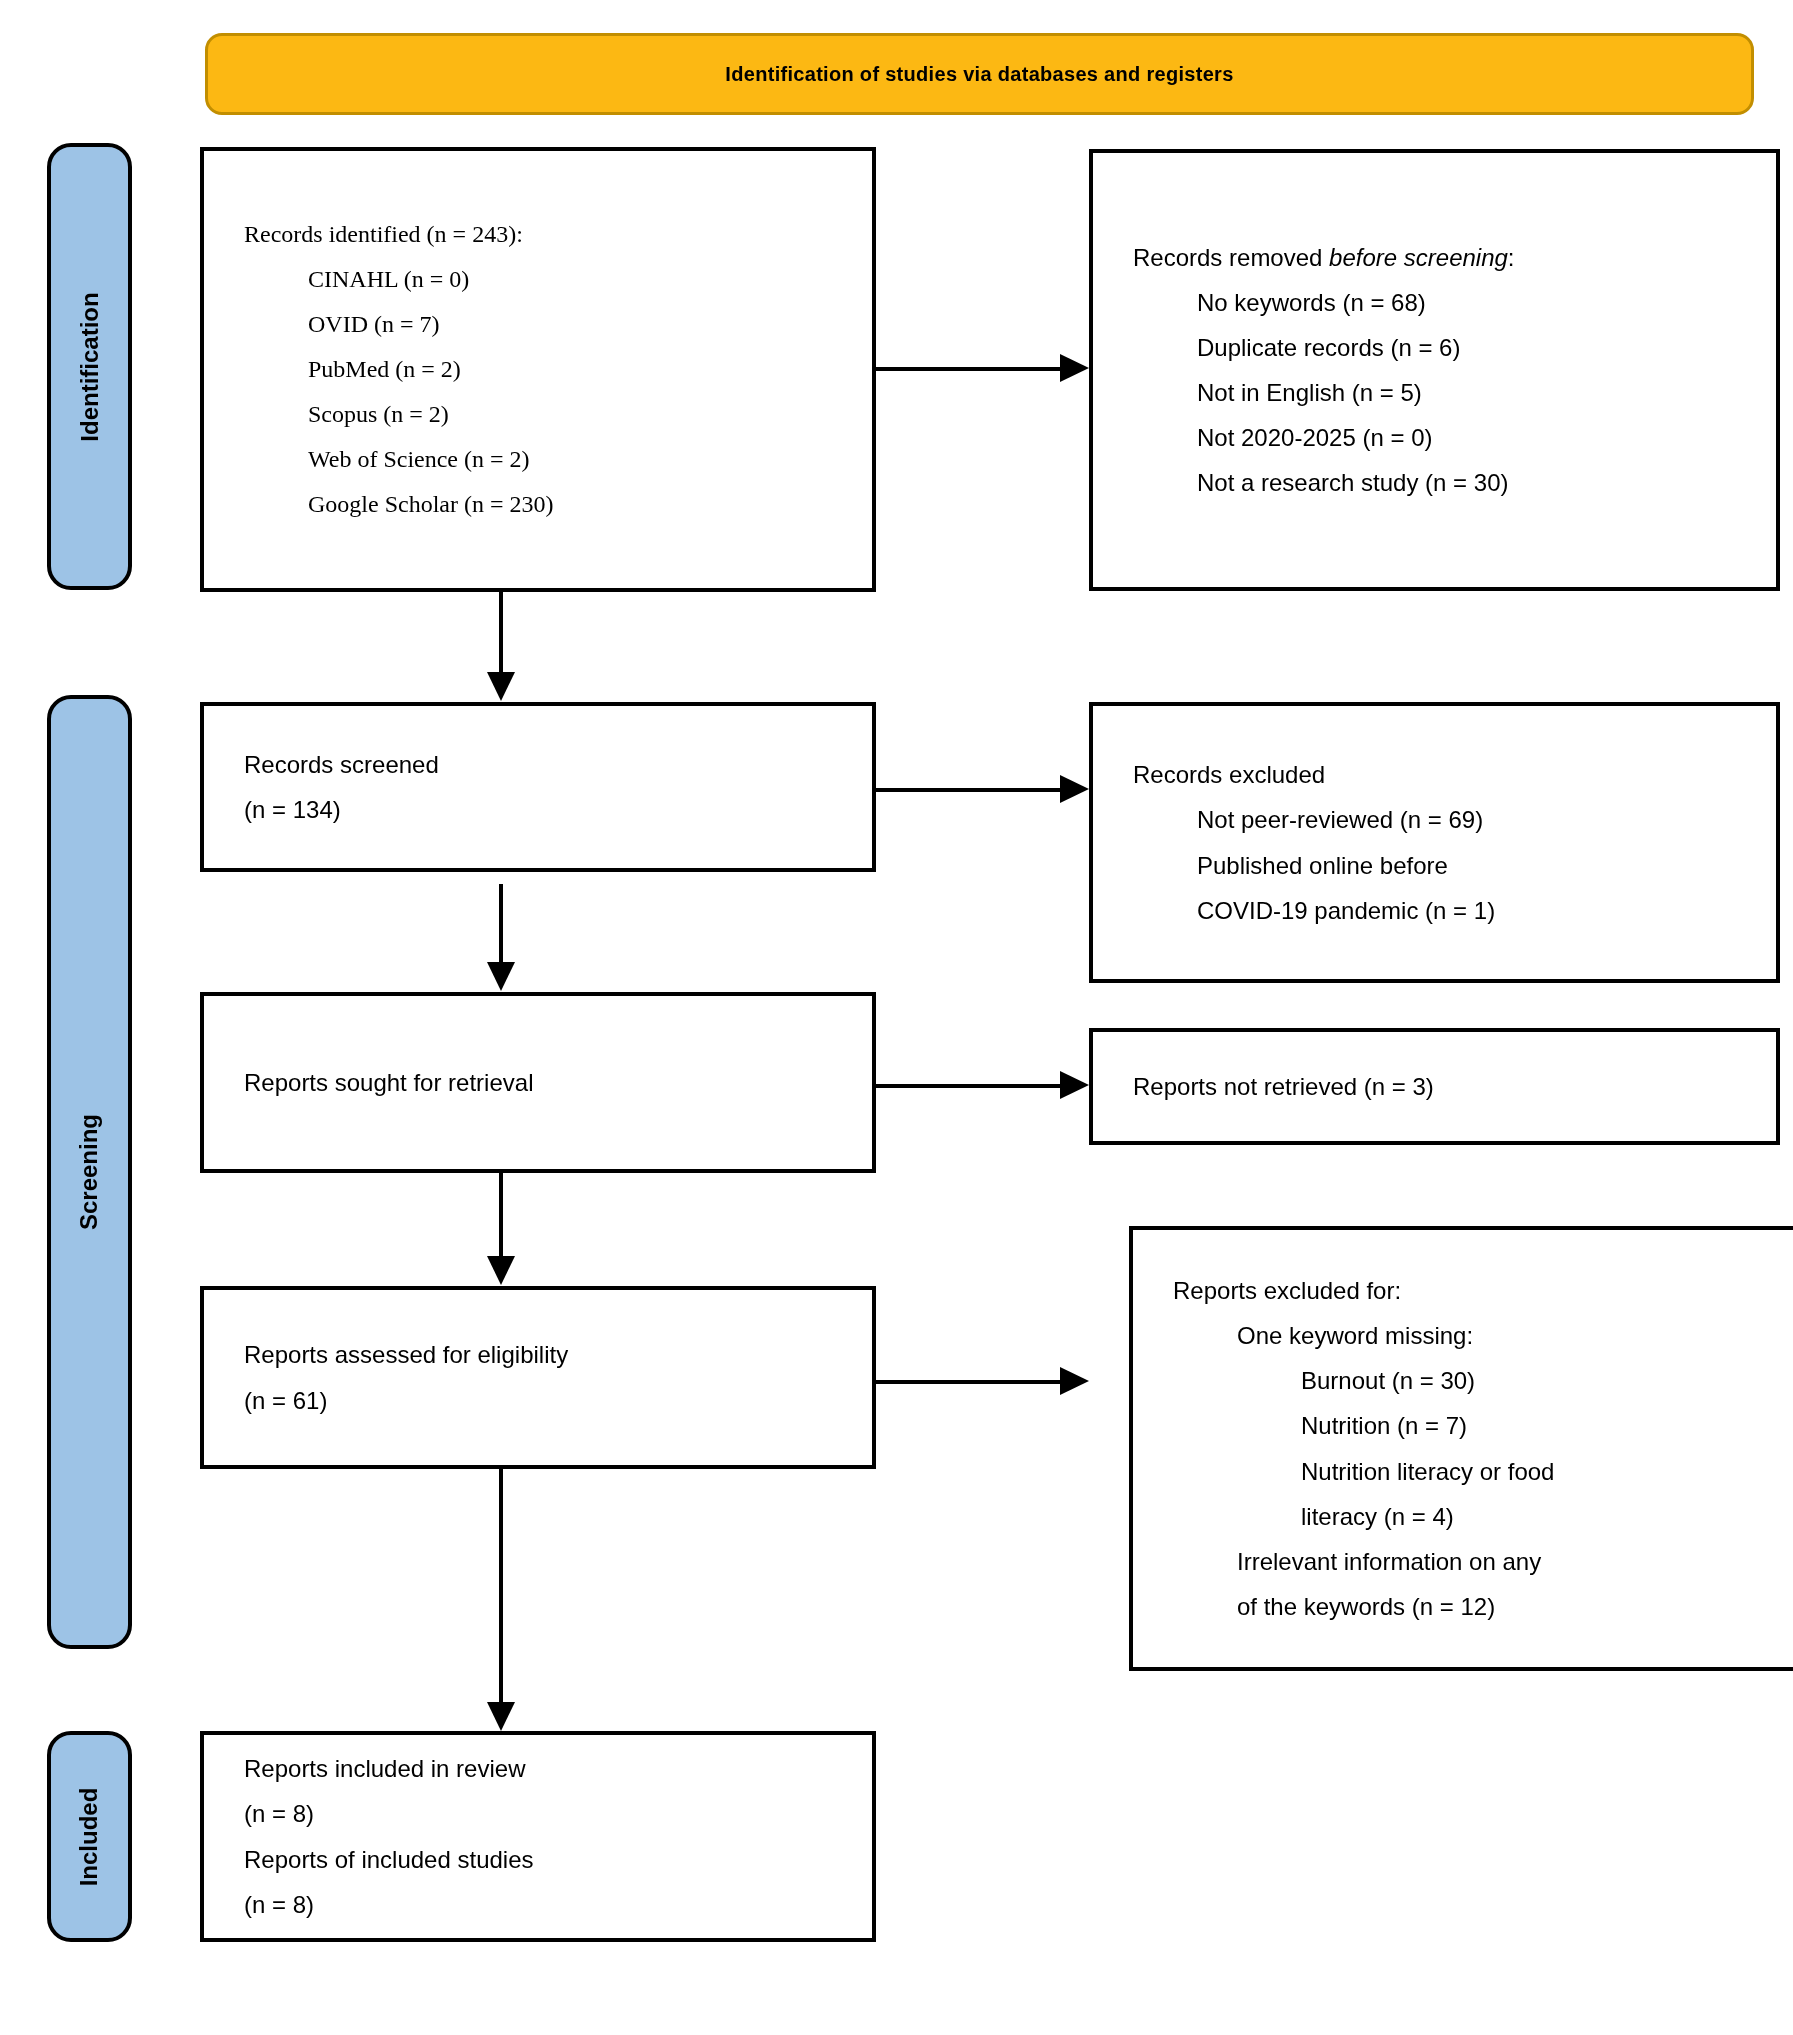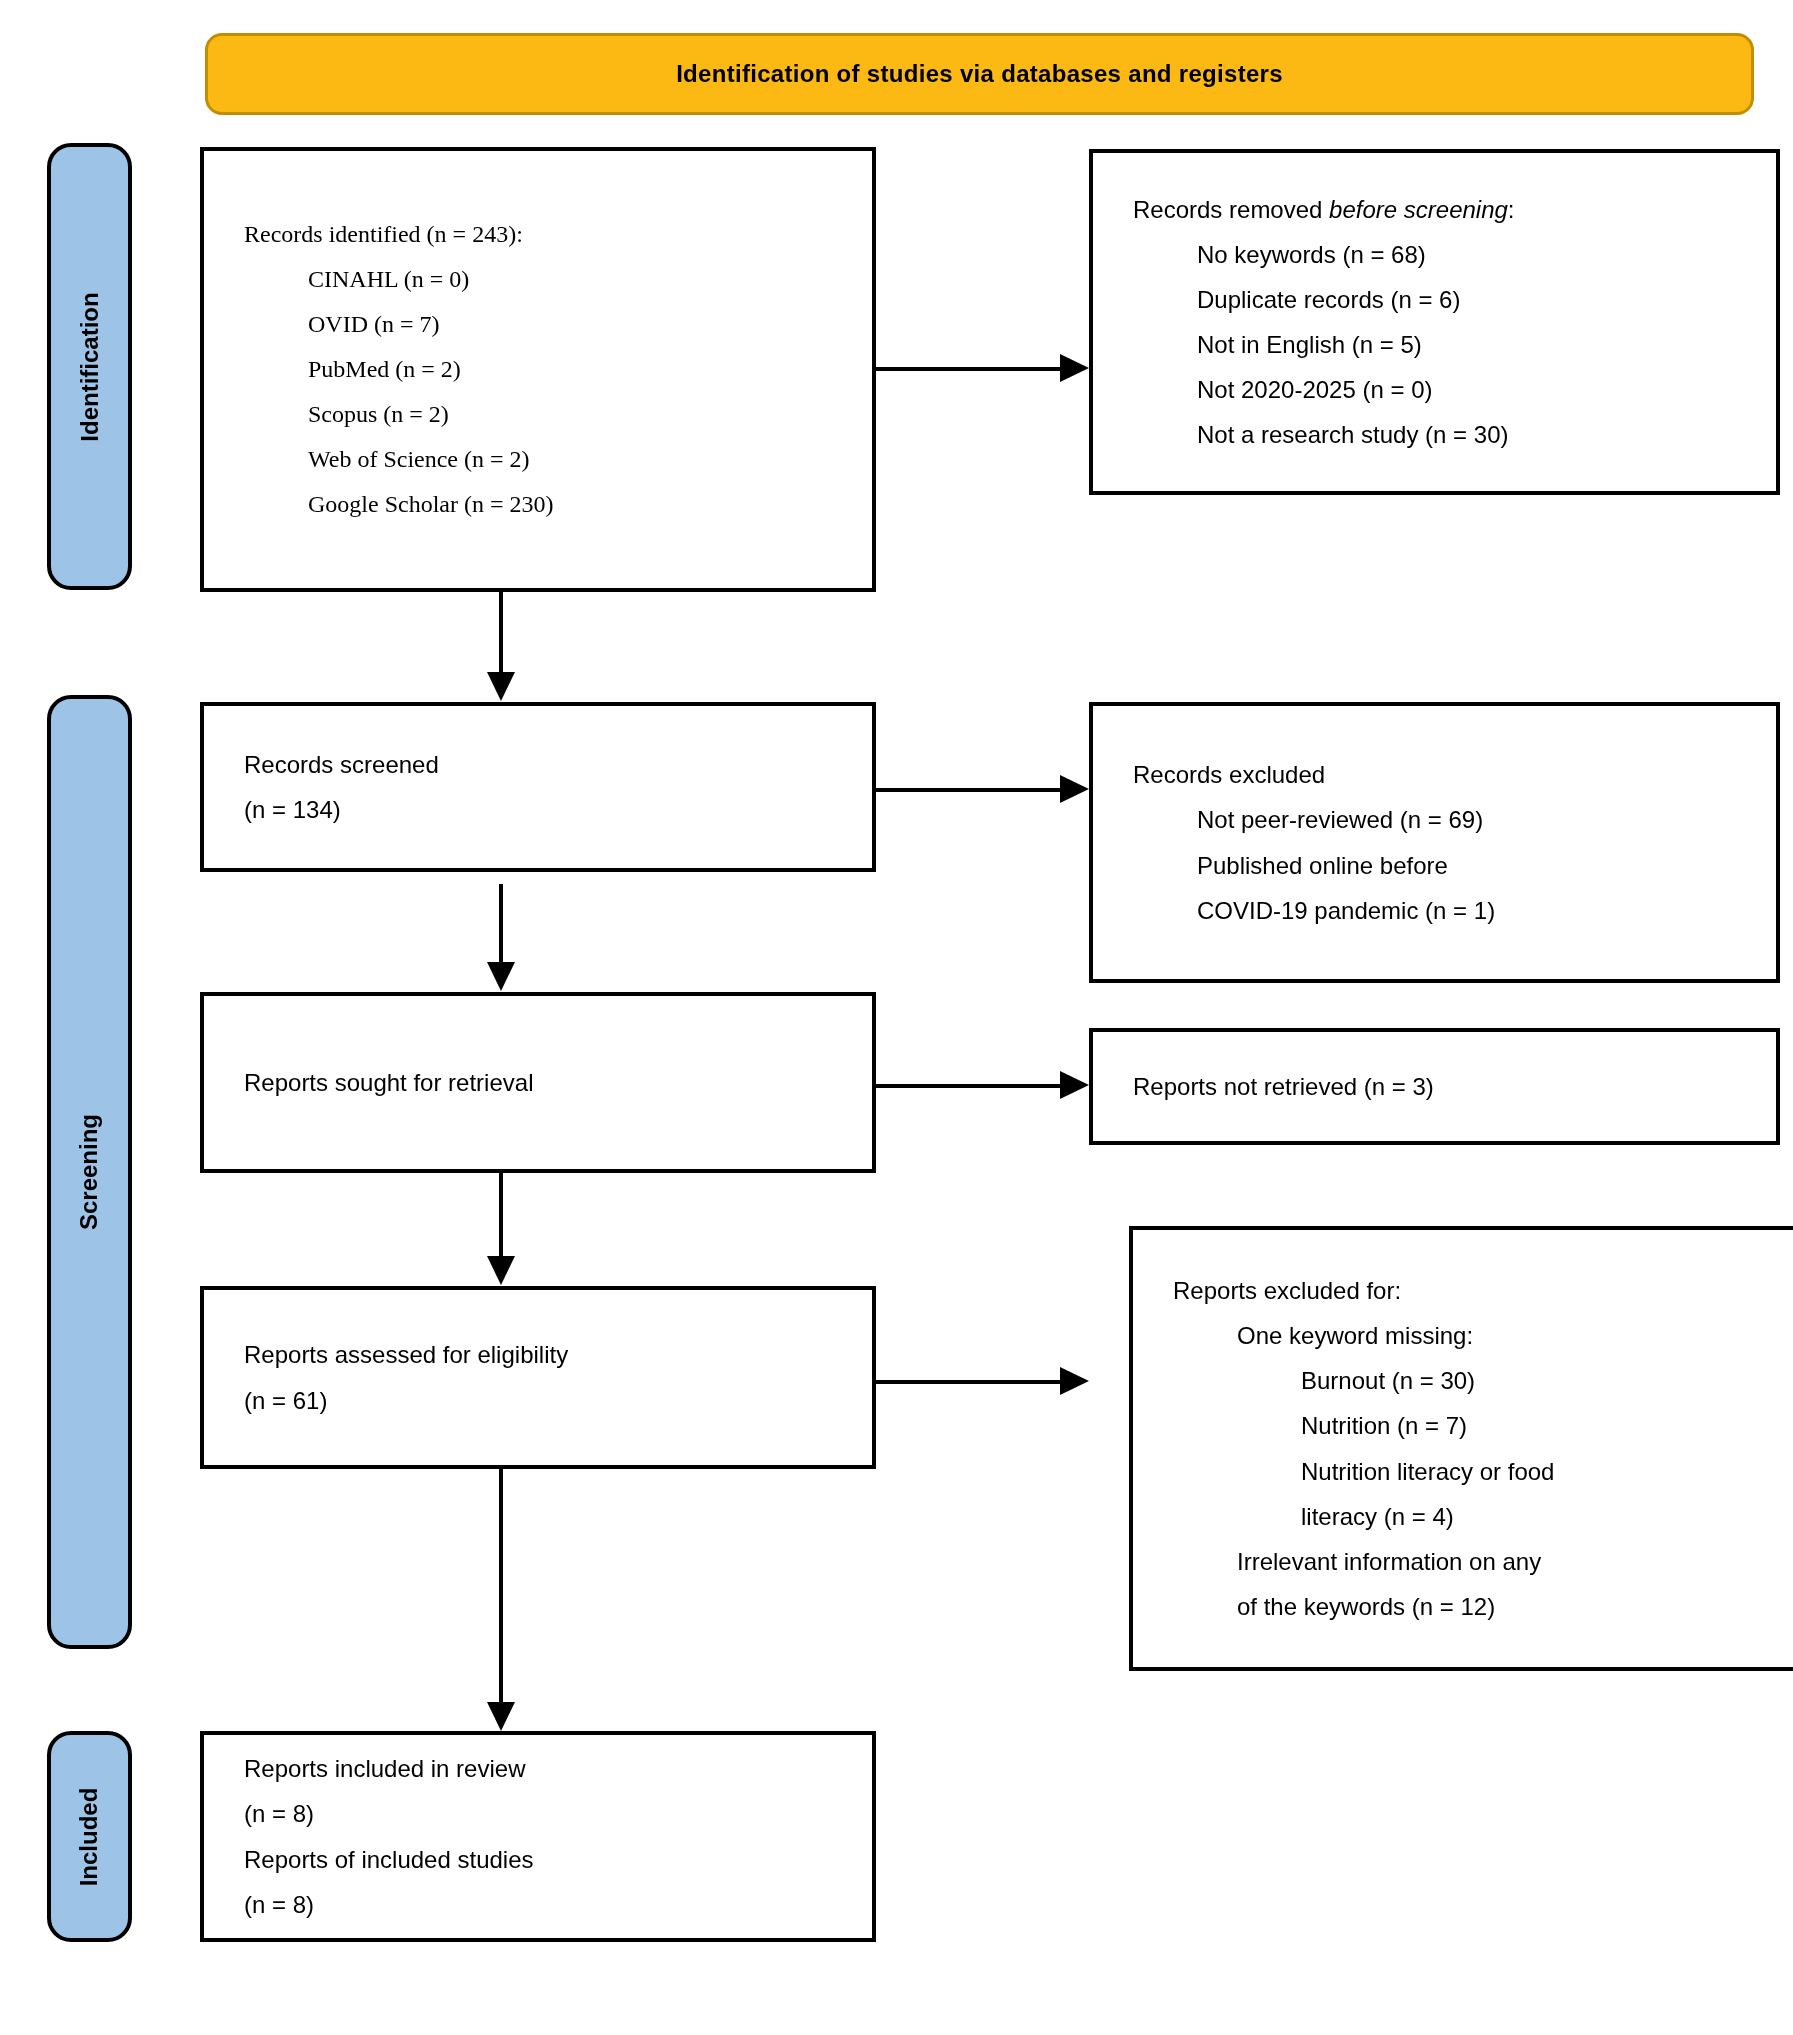--- a/index.html
+++ b/index.html
@@ -12,21 +12,21 @@
   }
   
   .banner{
     position:absolute;left:205px;top:33px;width:1549px;height:82px;
     background:var(--banner-bg,#FCB813);
     border:3px solid var(--banner-border,#C28E00);
     border-radius:17px;
     display:flex;align-items:center;justify-content:center;
     box-sizing:border-box;
   }
-  .banner-title{font-size:24px;font-weight:bold;letter-spacing:0.3px;}
+  .banner-title{font-size:20px;font-weight:bold;letter-spacing:0.3px;}
   
   .stage{
     position:absolute;left:47px;width:85px;
     background:var(--stage-bg,#9DC3E6);
     border:4.6px solid var(--stage-border,#000);
     border-radius:24px;
     display:flex;align-items:center;justify-content:center;
     box-sizing:border-box;
   }
   .stage span{
@@ -44,21 +44,21 @@
     border:4px solid var(--box-border,#000);
     box-sizing:border-box;
     display:flex;flex-direction:column;justify-content:center;
     padding:5px 20px 5px 40px;
     font-size:24px;line-height:1.88;
   }
   .fbox .ind1{padding-left:64px;}
   .fbox .ind2{padding-left:128px;}
   .it{font-style:italic;}
   #box-records-identified{left:200px;top:147px;width:676px;height:445px;font-family:Liberation Serif, serif;}
-  #box-records-removed{left:1089px;top:149px;width:691px;height:346px;}
+  #box-records-removed{left:1089px;top:149px;width:691px;height:442px;}
   #box-records-screened{left:200px;top:702px;width:676px;height:170px;}
   #box-records-excluded{left:1089px;top:702px;width:691px;height:281px;}
   #box-reports-sought{left:200px;top:992px;width:676px;height:181px;}
   #box-reports-not-retrieved{left:1089px;top:1028px;width:691px;height:117px;}
   #box-reports-assessed{left:200px;top:1286px;width:676px;height:183px;}
   #box-reports-excluded{left:1089px;top:1226px;width:691px;height:445px;margin-left:40px;}
   #box-studies-included{left:200px;top:1731px;width:676px;height:211px;}
   
   .aline{position:absolute;background:var(--arrow,#000);}
   .head-right{position:absolute;width:0;height:0;

